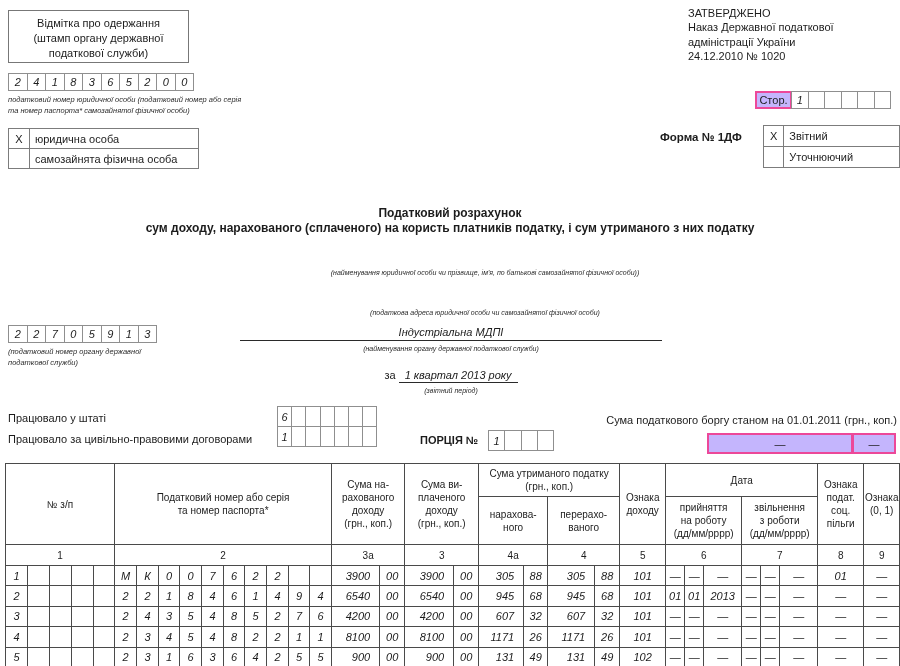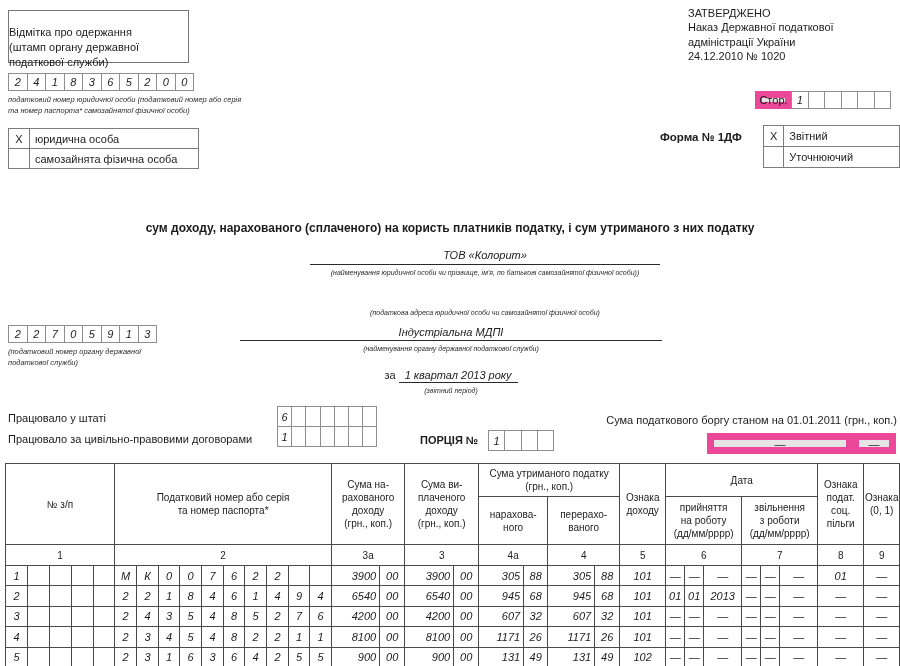--- a/index.html
+++ b/index.html
@@ -5,50 +5,50 @@
   html,body{margin:0;padding:0;background:#fff;}
   .page{position:relative;width:900px;height:666px;background:#fff;
         font-family:"Liberation Sans",sans-serif;color:#1c1c1c;overflow:hidden;}
   .abs{position:absolute;}
   .pre{white-space:pre-line;}
   .i{font-style:italic;}
   .b{font-weight:bold;}
   .ctr{text-align:center;}
   .rgt{text-align:right;}
   
-  .stamp{border:1px solid #777;text-align:left;font-size:11px;line-height:1.35;padding-top:14px;box-sizing:border-box;}
+  .stamp{border:1px solid #777;text-align:center;font-size:11px;line-height:1.35;padding-top:5px;box-sizing:border-box;}
   
   .grid{display:flex;}
   .grid .c{box-sizing:border-box;border:1px solid #8f8f8f;margin-left:-1px;background:#fff;
            display:flex;align-items:center;justify-content:center;
            font-size:11px;font-style:italic;}
   .grid .c:first-child{margin-left:0;}
   .g18 .c{width:19.5px;height:18px;}
   .g21 .c{width:15.2px;height:21px;}
   .g21p .c{width:17.3px;height:21px;}
   .gpage .c{width:17.5px;height:18px;}
   
-  .boxcell{box-sizing:border-box;border:7px solid #ec4899;background:#e5e5e5;display:flex;align-items:center;justify-content:center;font-size:11px;}
+  .boxcell{box-sizing:border-box;border:2px solid #ec4899;background:#c4b5fd;display:flex;align-items:center;justify-content:center;font-size:11px;}
   
   .cap{font-style:italic;font-size:7.5px;color:#2a2a2a;line-height:1.45;}
   
   .mini{border-collapse:collapse;}
   .mini td{border:1px solid #7c7c7c;font-size:11px;padding:0 5px;background:#fff;}
   .mini td.mark{width:14px;text-align:center;padding:0 3px;}
   
   .field{border-bottom:1px solid #2a2a2a;text-align:center;font-size:11px;font-style:italic;box-sizing:border-box;}
   
   table.main{border-collapse:collapse;table-layout:fixed;}
   table.main th,table.main td{border:1px solid #4a4a4a;font-weight:normal;overflow:hidden;
       vertical-align:middle;padding:0;background:#fff;}
   table.main th{font-size:10px;line-height:1.3;text-align:center;}
   table.main td{font-size:11px;}
   table.main td.num{font-size:10px;text-align:center;height:20px;font-style:normal;}
   table.main tbody td{height:19.4px;font-style:italic;}
-  table.main td.amt{text-align:right;padding-right:3px;}
+  table.main td.amt{text-align:right;padding-right:9px;}
   table.main td.ctr{text-align:center;}
   .lbl11{font-size:11px;line-height:1.3;}
 </style>
 </head>
 <body>
 
 <div class="page">
 
   <div class="abs stamp" style="left:8px;top:10px;width:181px;height:53px;">
     <div>Відмітка про одержання</div>
@@ -110,23 +110,23 @@
       <td class="mark" style="height:20px;">X</td>
       <td style="width:110px;">Звітний</td>
     </tr>
     <tr>
       <td class="mark" style="height:20px;"></td>
       <td>Уточнюючий</td>
     </tr>
   </tbody>
     </table>
 
+  <div class="abs b ctr" style="left:0;top:206px;width:900px;font-size:12px;">Податковий розрахунок</div>
   <div class="abs b ctr" style="left:0;top:221px;width:900px;font-size:12px;">сум доходу, нарахованого (сплаченого) на користь платників податку, і сум утриманого з них податку</div>
 
-  <div class="abs field" style="left:310px;top:249px;width:350px;height:16px;">ТОВ «Колорит»</div>
   <div class="abs cap ctr" style="left:260px;top:268px;width:450px;font-size:7px;">(найменування юридичної особи чи прізвище, ім'я, по батькові самозайнятої фізичної особи))</div>
 
   <div class="abs cap ctr" style="left:310px;top:308px;width:350px;font-size:7px;">(податкова адреса юридичної особи чи самозайнятої фізичної особи)</div>
 
   <div class="abs grid g18" style="left:8px;top:325px;">
       <div class="c">2</div>
       <div class="c">2</div>
       <div class="c">7</div>
       <div class="c">0</div>
       <div class="c">5</div>

